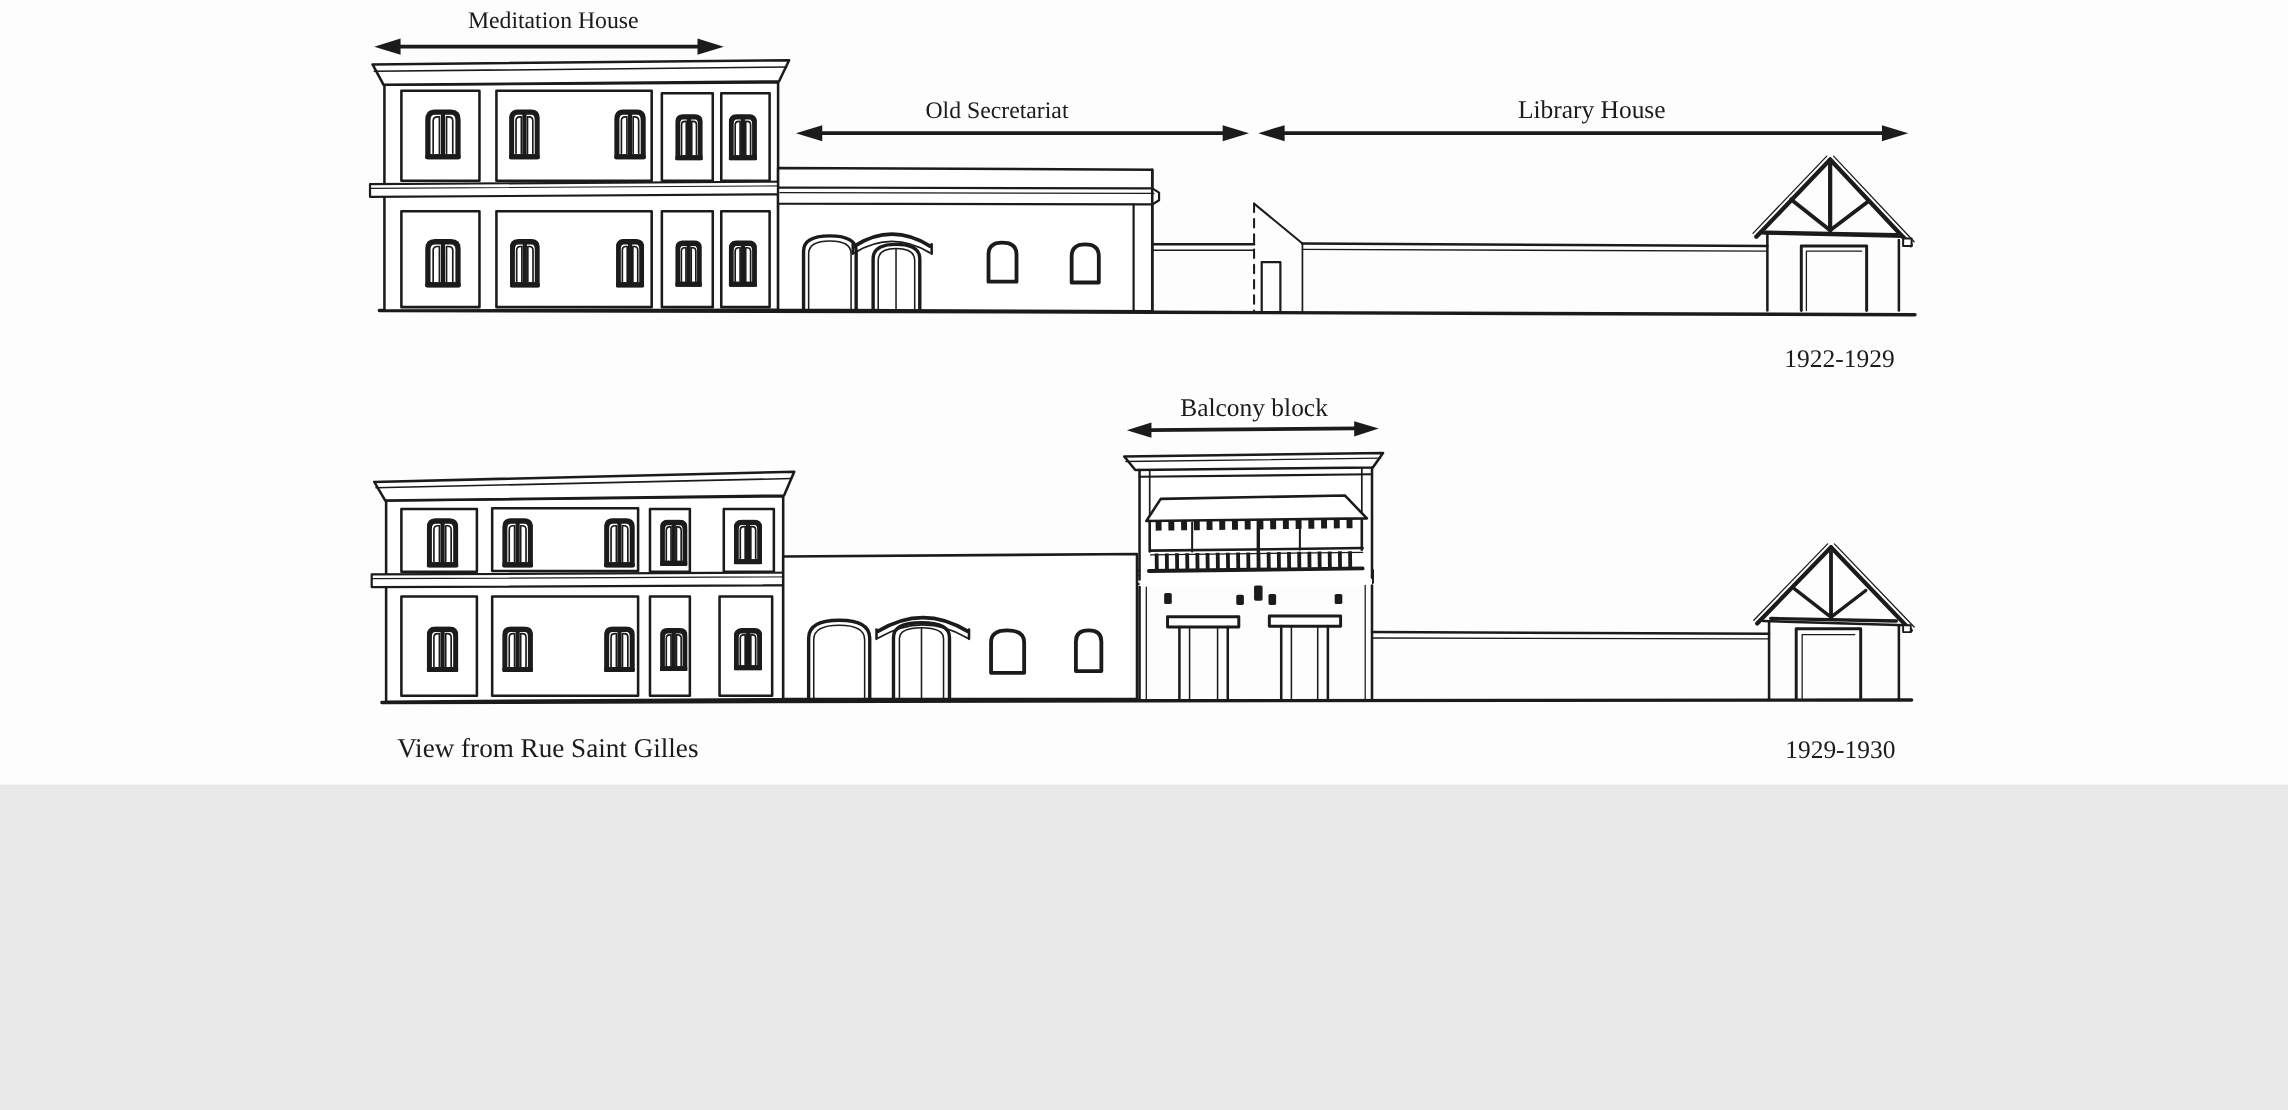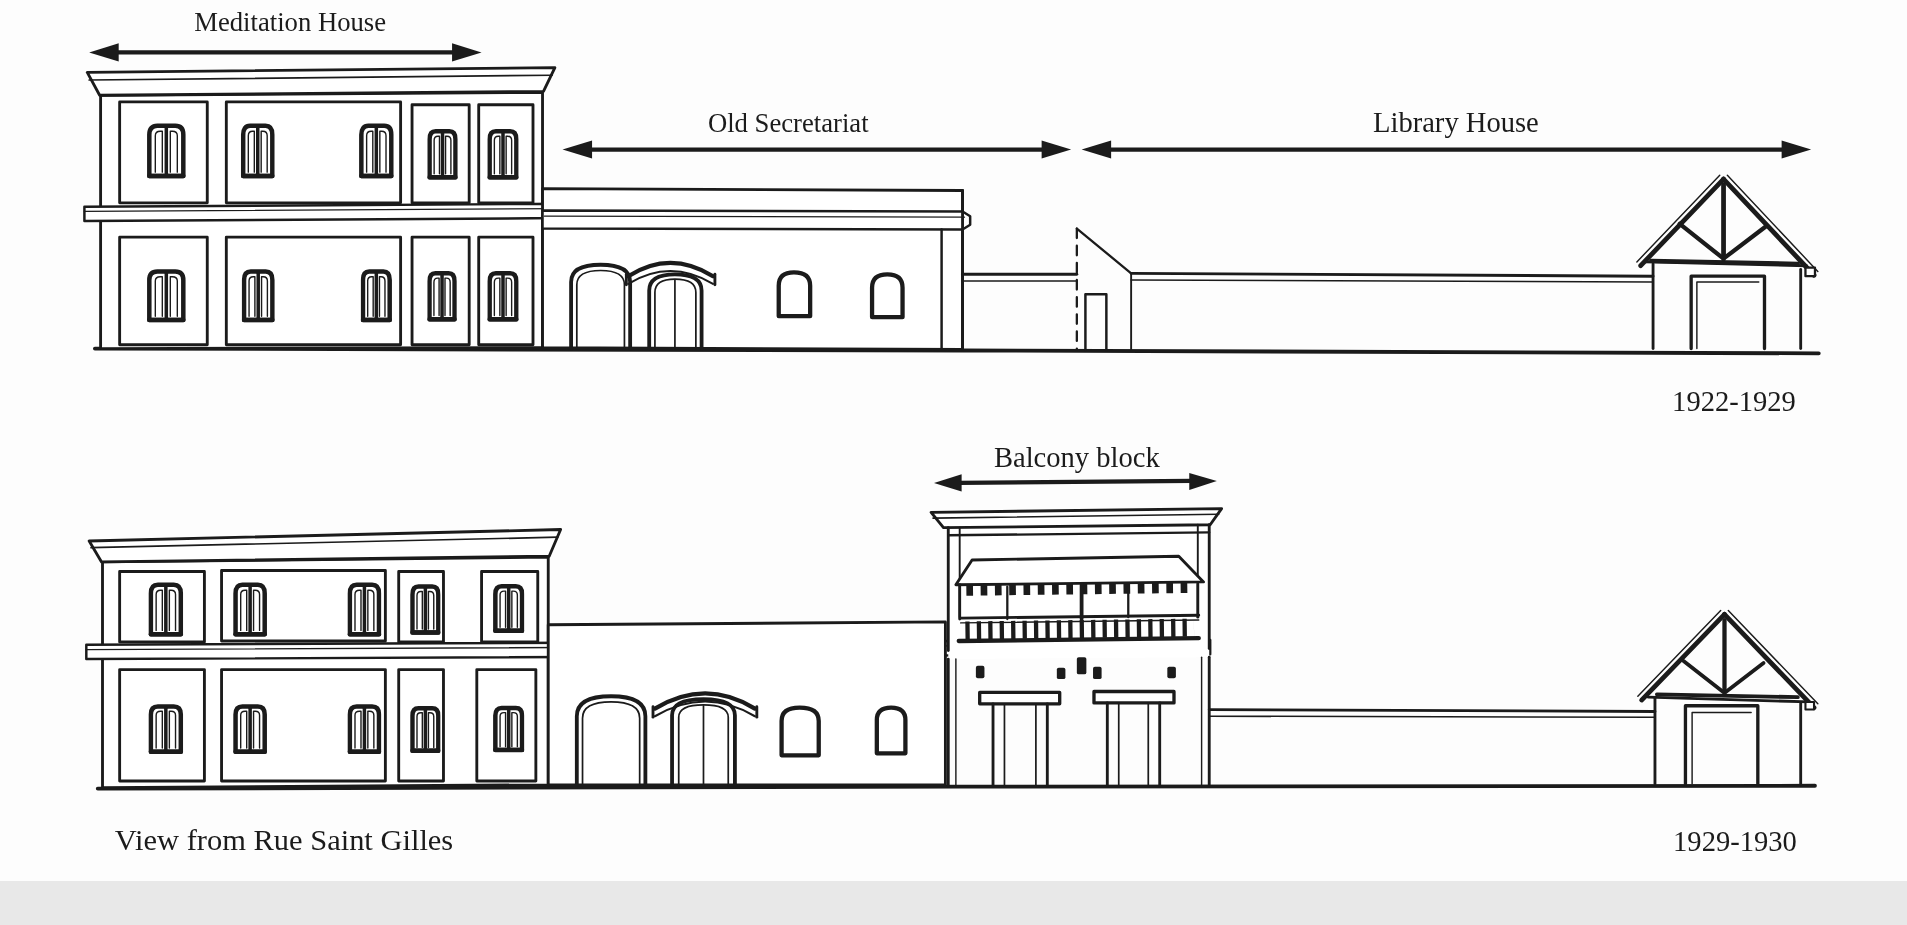--- a/index.html
+++ b/index.html
@@ -1,18 +1,18 @@
 <!DOCTYPE html>
 <html><head>
 <meta charset="utf-8">
 <style>
   html,body{margin:0;padding:0;background:#e8e8e8;}
   .stage{
     position:relative;
-    width:1907px;height:881px;
+    width:1907px;height:654px;
     background:#fdfdfd;
     overflow:hidden;
     font-family:"Liberation Serif", serif;
   }
   svg{display:block;width:100%;height:100%;}
   text{
     font-family:"Liberation Serif", serif;
     fill:#1b1b1b;
   }
   .lbl{font-size:28px;}

